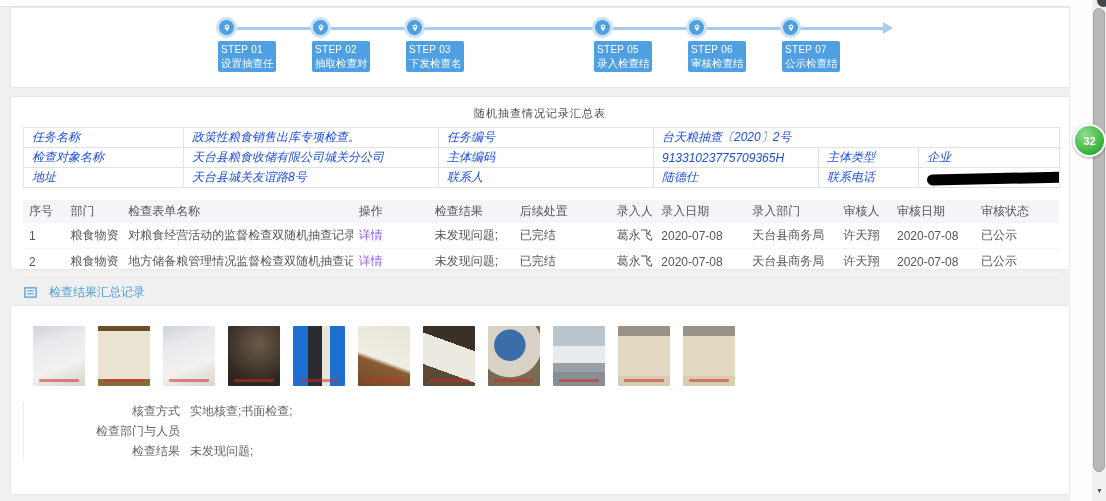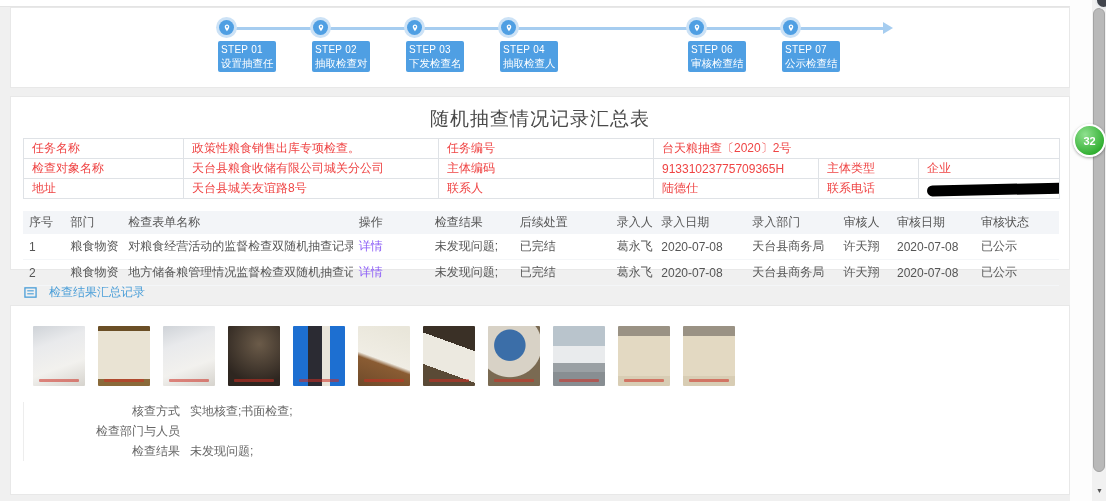--- a/index.html
+++ b/index.html
@@ -22,25 +22,25 @@
   .marker { position:absolute; left:1px; top:12px; width:15px; height:15px; border-radius:50%;
     background:#4f9fe3; box-shadow:0 0 0 3px #cce2f6; display:flex; align-items:center; justify-content:center; }
   .sbox { position:absolute; top:33px; left:0; width:58px; height:31px; background:#4f9fe3;
     border-radius:2px; color:#fff; padding:2px 3px 0; overflow:hidden; }
   .sbox::before { content:""; position:absolute; top:-4px; left:6px;
     border-left:4px solid transparent; border-right:4px solid transparent; border-bottom:4px solid #4f9fe3; }
   .snum { font-size:10px; font-weight:normal; line-height:13px; letter-spacing:.3px; }
   .slabel { font-size:10.5px; line-height:15px; white-space:nowrap; }
 
   
-  .page-title { padding-top:9px; text-align:center; font-size:19px; color:#4a4a4a; letter-spacing:1px; }
+  .page-title { padding-top:9px; text-align:center; font-size:11px; color:#4a4a4a; letter-spacing:1px; }
   table { border-collapse:collapse; table-layout:fixed; }
   .info-table { margin:6px 12px 0; width:1036px; }
   .info-table td { border:1px solid #dfe2e6; font-size:12px; height:19px; padding:1px 8px;
-    white-space:nowrap; overflow:hidden; color:#ef4444; }
+    white-space:nowrap; overflow:hidden; color:#1d4ed8;font-style:italic; }
   .redacted { display:inline-block; width:145px; height:11px; background:#000; border-radius:6px;
     transform:rotate(-1.2deg); vertical-align:middle; }
 
   .rec-table { margin:12px 12px 0; width:1036px; }
   .rec-table th { background:#f3f5f8; font-weight:normal; font-size:12px; color:#555; text-align:left;
     padding:3px 6px; height:19px; white-space:nowrap; overflow:hidden; }
   .rec-table td { font-size:12px; color:#555; padding:4px 6px; height:21px;
     border-bottom:1px solid #f4f6f8; white-space:nowrap; overflow:hidden; }
   .link { color:#8b5cf6; cursor:pointer; }
 
@@ -117,29 +117,29 @@
         <div class="marker">
           <svg viewBox="0 0 12 12" width="8" height="8">
             <path fill="#fff" d="M6 .8C4.1.8 2.6 2.3 2.6 4.1 2.6 6.6 6 11 6 11s3.4-4.4 3.4-6.9C9.4 2.3 7.9.8 6 .8zm0 4.8a1.5 1.5 0 1 1 0-3 1.5 1.5 0 0 1 0 3z"></path>
           </svg>
         </div>
         <div class="sbox">
           <div class="snum">STEP 03</div>
           <div class="slabel">下发检查名</div>
         </div>
       </div>
-      <div class="step" style="left: 489px;">
-        <div class="marker">
-          <svg viewBox="0 0 12 12" width="8" height="8">
-            <path fill="#fff" d="M6 .8C4.1.8 2.6 2.3 2.6 4.1 2.6 6.6 6 11 6 11s3.4-4.4 3.4-6.9C9.4 2.3 7.9.8 6 .8zm0 4.8a1.5 1.5 0 1 1 0-3 1.5 1.5 0 0 1 0 3z"></path>
-          </svg>
-        </div>
-        <div class="sbox">
-          <div class="snum">STEP 04</div>
-          <div class="slabel">抽取检查人</div>
+      <div class="step" style="left: 583px;">
+        <div class="marker">
+          <svg viewBox="0 0 12 12" width="8" height="8">
+            <path fill="#fff" d="M6 .8C4.1.8 2.6 2.3 2.6 4.1 2.6 6.6 6 11 6 11s3.4-4.4 3.4-6.9C9.4 2.3 7.9.8 6 .8zm0 4.8a1.5 1.5 0 1 1 0-3 1.5 1.5 0 0 1 0 3z"></path>
+          </svg>
+        </div>
+        <div class="sbox">
+          <div class="snum">STEP 05</div>
+          <div class="slabel">录入检查结</div>
         </div>
       </div>
       <div class="step" style="left: 677px;">
         <div class="marker">
           <svg viewBox="0 0 12 12" width="8" height="8">
             <path fill="#fff" d="M6 .8C4.1.8 2.6 2.3 2.6 4.1 2.6 6.6 6 11 6 11s3.4-4.4 3.4-6.9C9.4 2.3 7.9.8 6 .8zm0 4.8a1.5 1.5 0 1 1 0-3 1.5 1.5 0 0 1 0 3z"></path>
           </svg>
         </div>
         <div class="sbox">
           <div class="snum">STEP 06</div>

